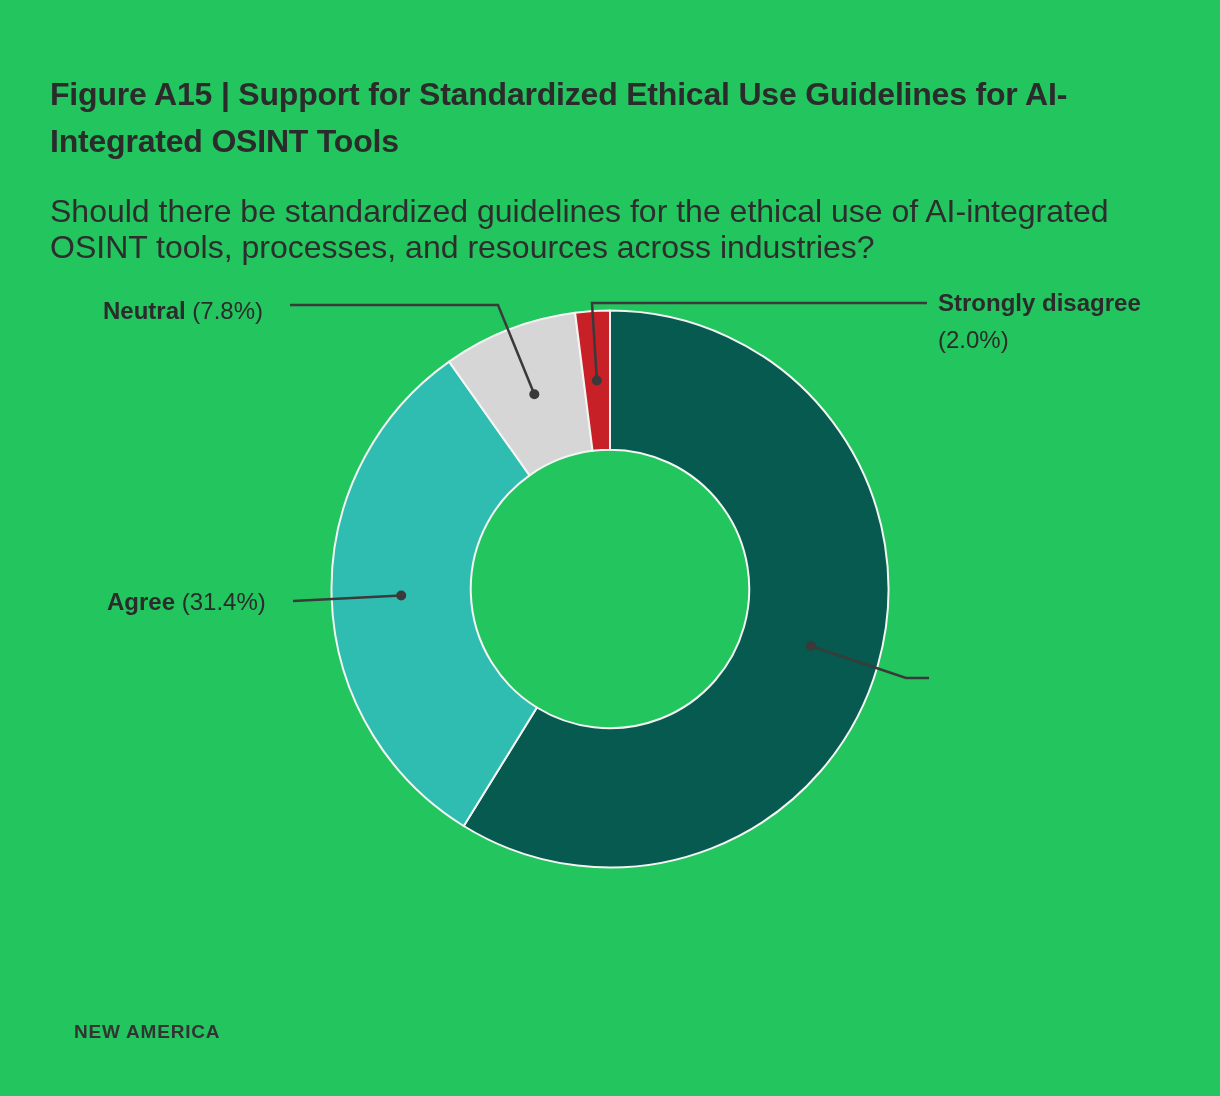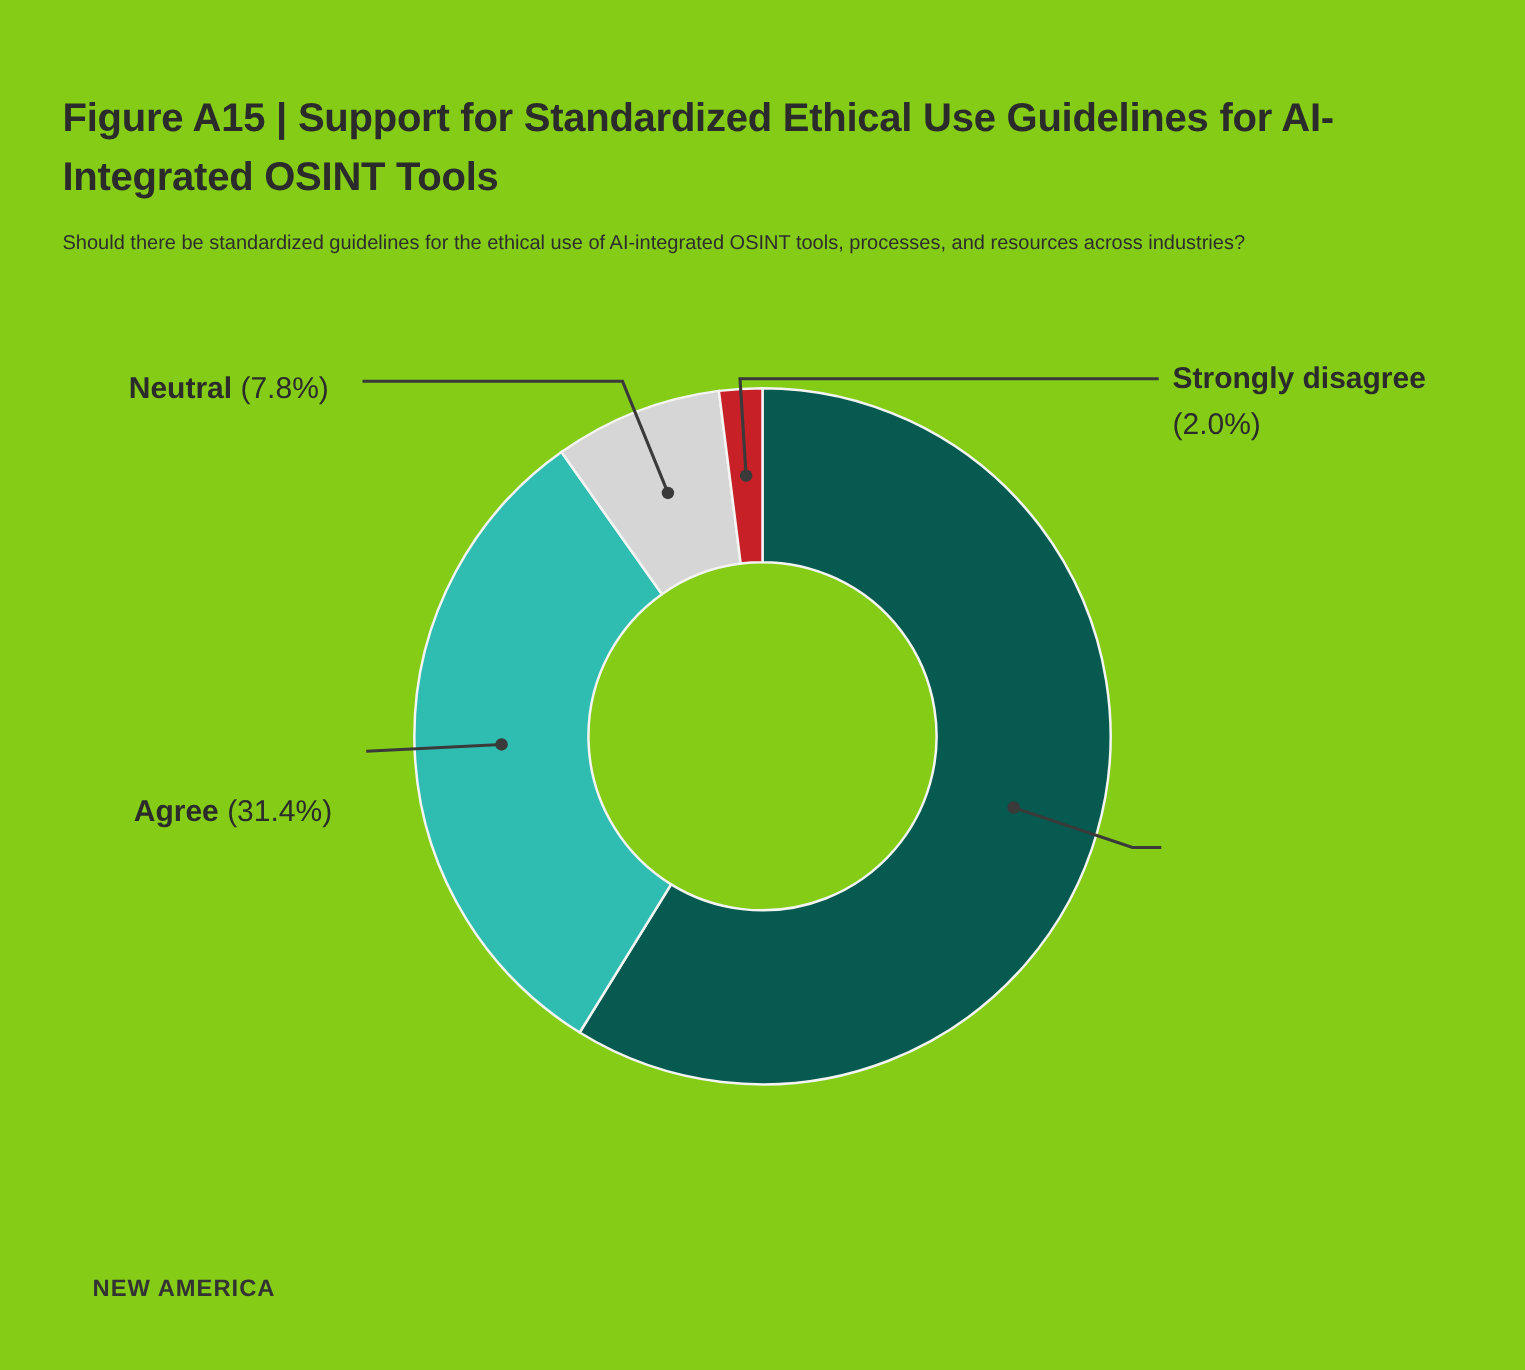--- a/index.html
+++ b/index.html
@@ -6,61 +6,61 @@
     margin: 0;
     padding: 0;
     background: #F4F4F3;
     font-family: "Liberation Sans", sans-serif;
     color: #2B2B2B;
   }
   .page {
     position: relative;
     width: 1220px;
     height: 1096px;
-    background: #84cc16;
+    background: #22c55e;
     overflow: hidden;
   }
   .figure-title {
     position: absolute;
     left: 50px;
     top: 50px;
     width: 1120px;
     font-size: 32px;
     line-height: 47px;
     font-weight: bold;
     color: #2B2B2B;
     letter-spacing: -0.2px;
   }
   .figure-subtitle {
     position: absolute;
     left: 50px;
     top: 161px;
     width: 1120px;
-    font-size: 16px;
+    font-size: 32px;
     line-height: 36px;
     font-weight: normal;
     color: #2D2D2D;
   }
   .chart-svg {
     position: absolute;
     left: 0;
     top: 0;
     width: 1220px;
     height: 1096px;
   }
   .callout {
     position: absolute;
     font-size: 24px;
     line-height: 37px;
     color: #2B2B2B;
     white-space: normal;
   }
   .callout .b { font-weight: bold; }
   .callout-neutral  { left: 103px; top: 292px; white-space: nowrap; }
-  .callout-agree    { left: 107px; top: 583px; white-space: nowrap; margin-top: 48px; }
+  .callout-agree    { left: 107px; top: 583px; white-space: nowrap; }
   .callout-sdisagree{ left: 938px; top: 284px; width: 205px; }
   .callout-sagree   { left: 938px; top: 658px; width: 205px; }
   .source-text {
     position: absolute;
     left: 50px;
     top: 942px;
     width: 1130px;
     font-size: 20px;
     line-height: 31px;
     color: #2D2D2D;

